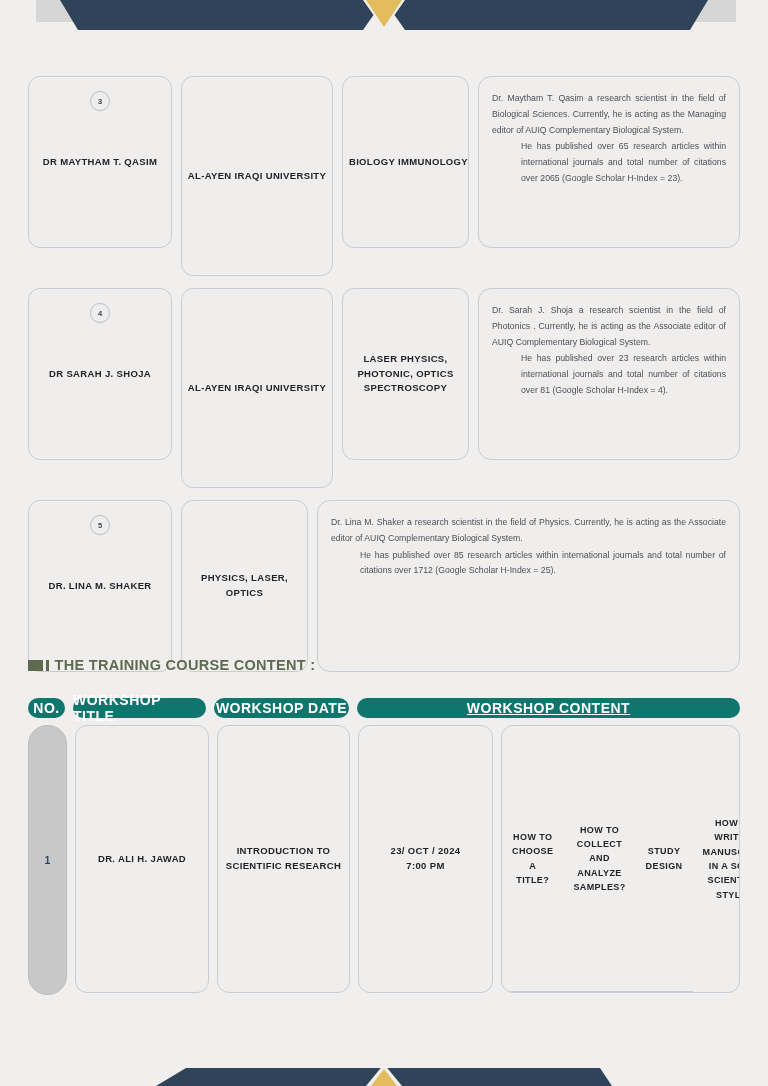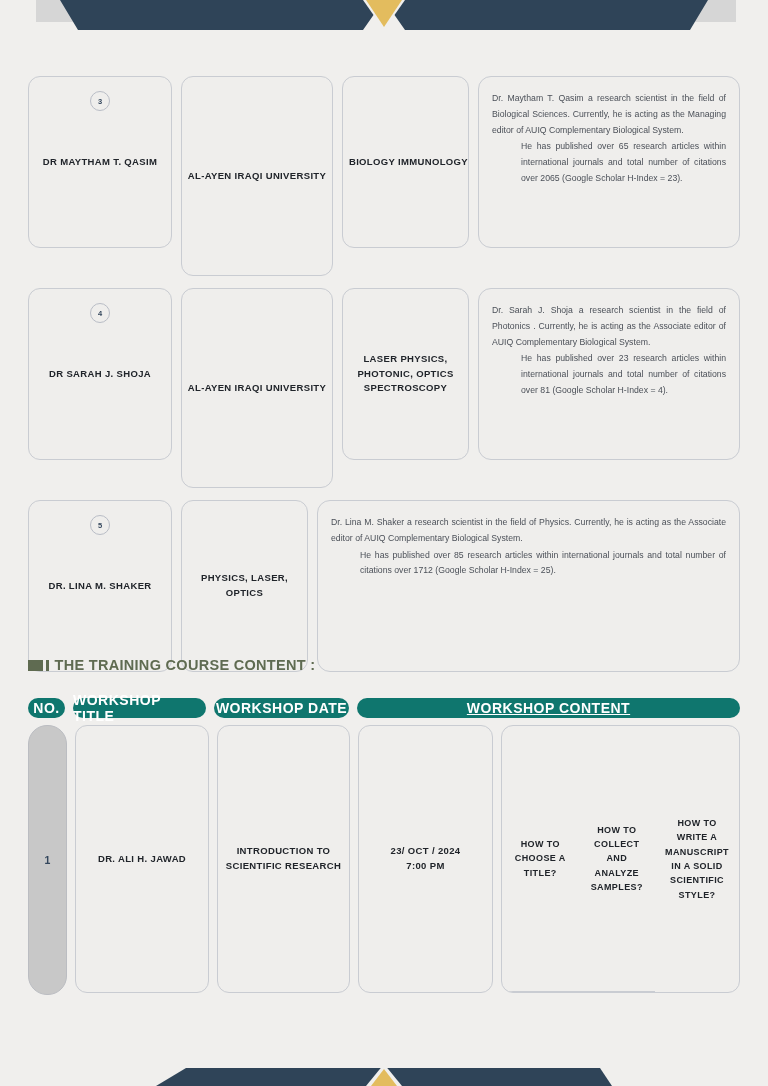--- a/index.html
+++ b/index.html
@@ -186,20 +186,21 @@
     <div class="card body-card w-date">
       <div class="cellbold">
         <span>23/ OCT / 2024</span><br>
         <span>7:00 PM</span>
       </div>
     </div>
 
     <div class="card content-cell">
       <div class="sub">HOW TO CHOOSE A TITLE?</div>
       <div class="sub">HOW TO COLLECT AND ANALYZE SAMPLES?</div>
+      <div class="sub">STUDY DESIGN</div>
       <div class="sub">HOW TO WRITE A MANUSCRIPT IN A SOLID SCIENTIFIC STYLE?</div>
     </div>
   </div>
 </div>
 
 <svg class="banner-bottom" viewBox="0 0 768 30" preserveAspectRatio="none">
   <path d="M186,12 L600,12 L612,30 L156,30 Z" fill="#2f4458"></path>
   <path d="M366,30 L384,8 L402,30 Z" fill="#f0efed"></path>
   <path d="M371,30 L384,13 L397,30 Z" fill="#e3bc5e"></path>
 </svg>

